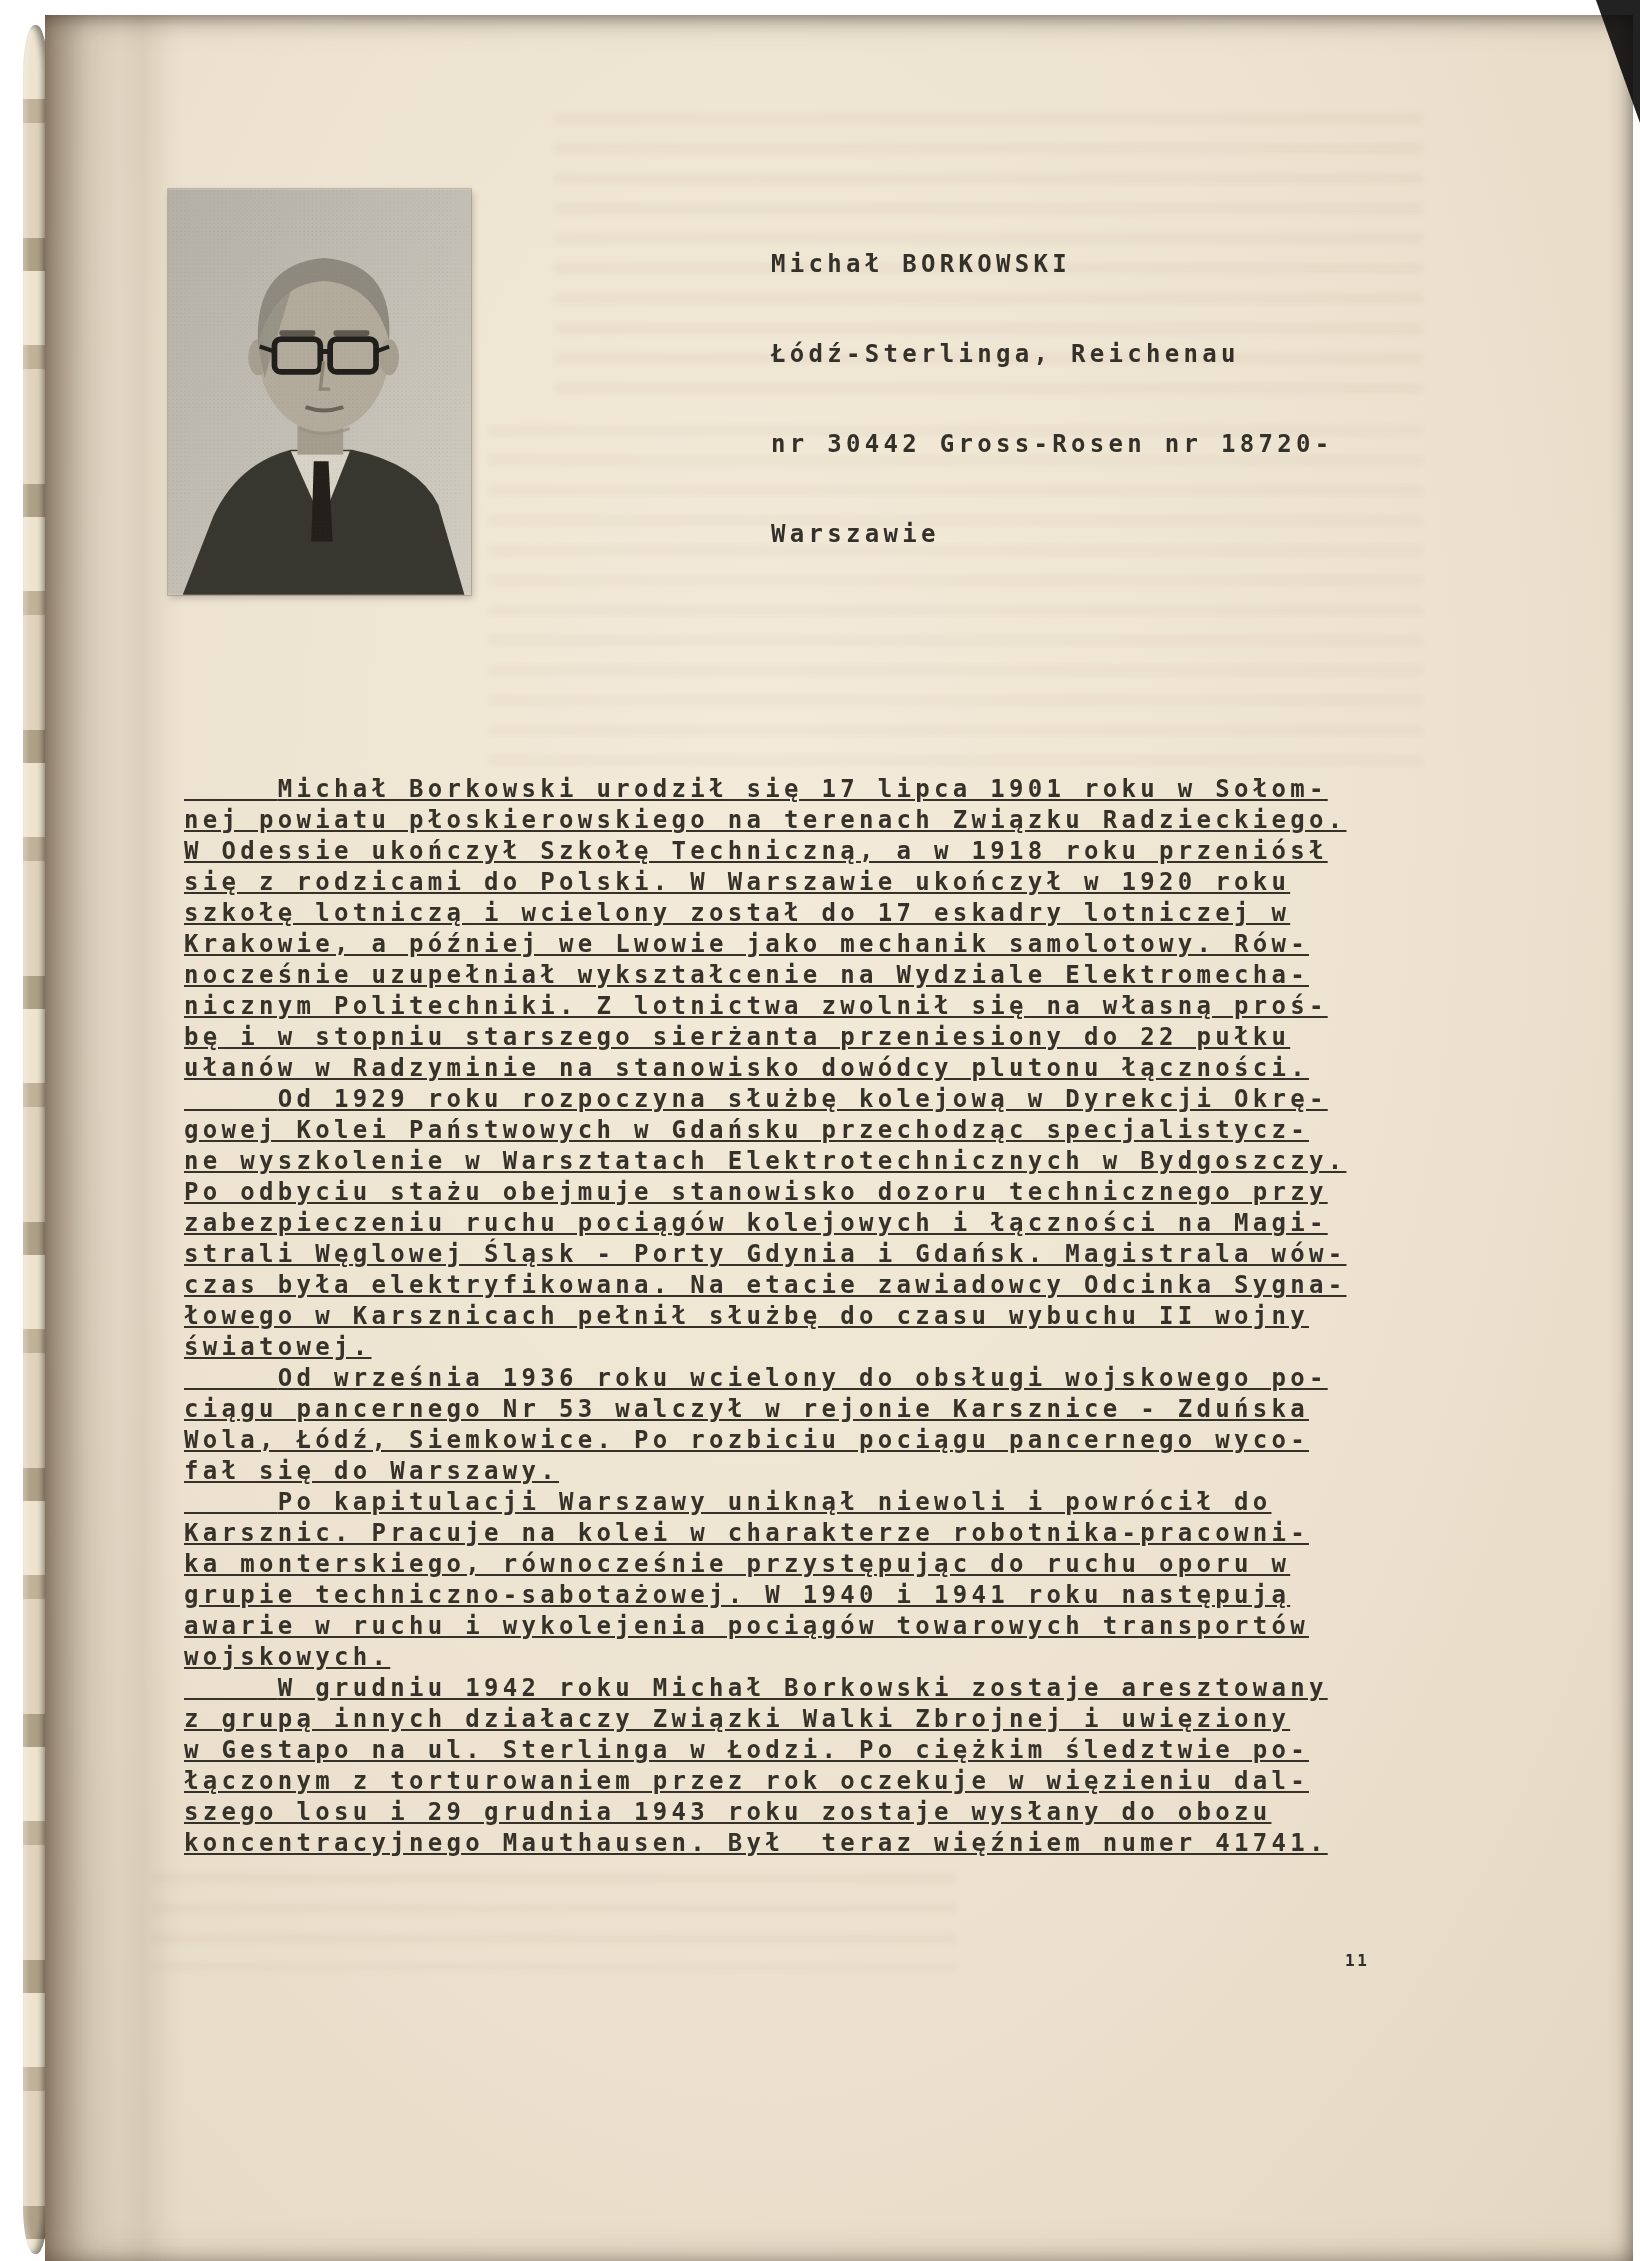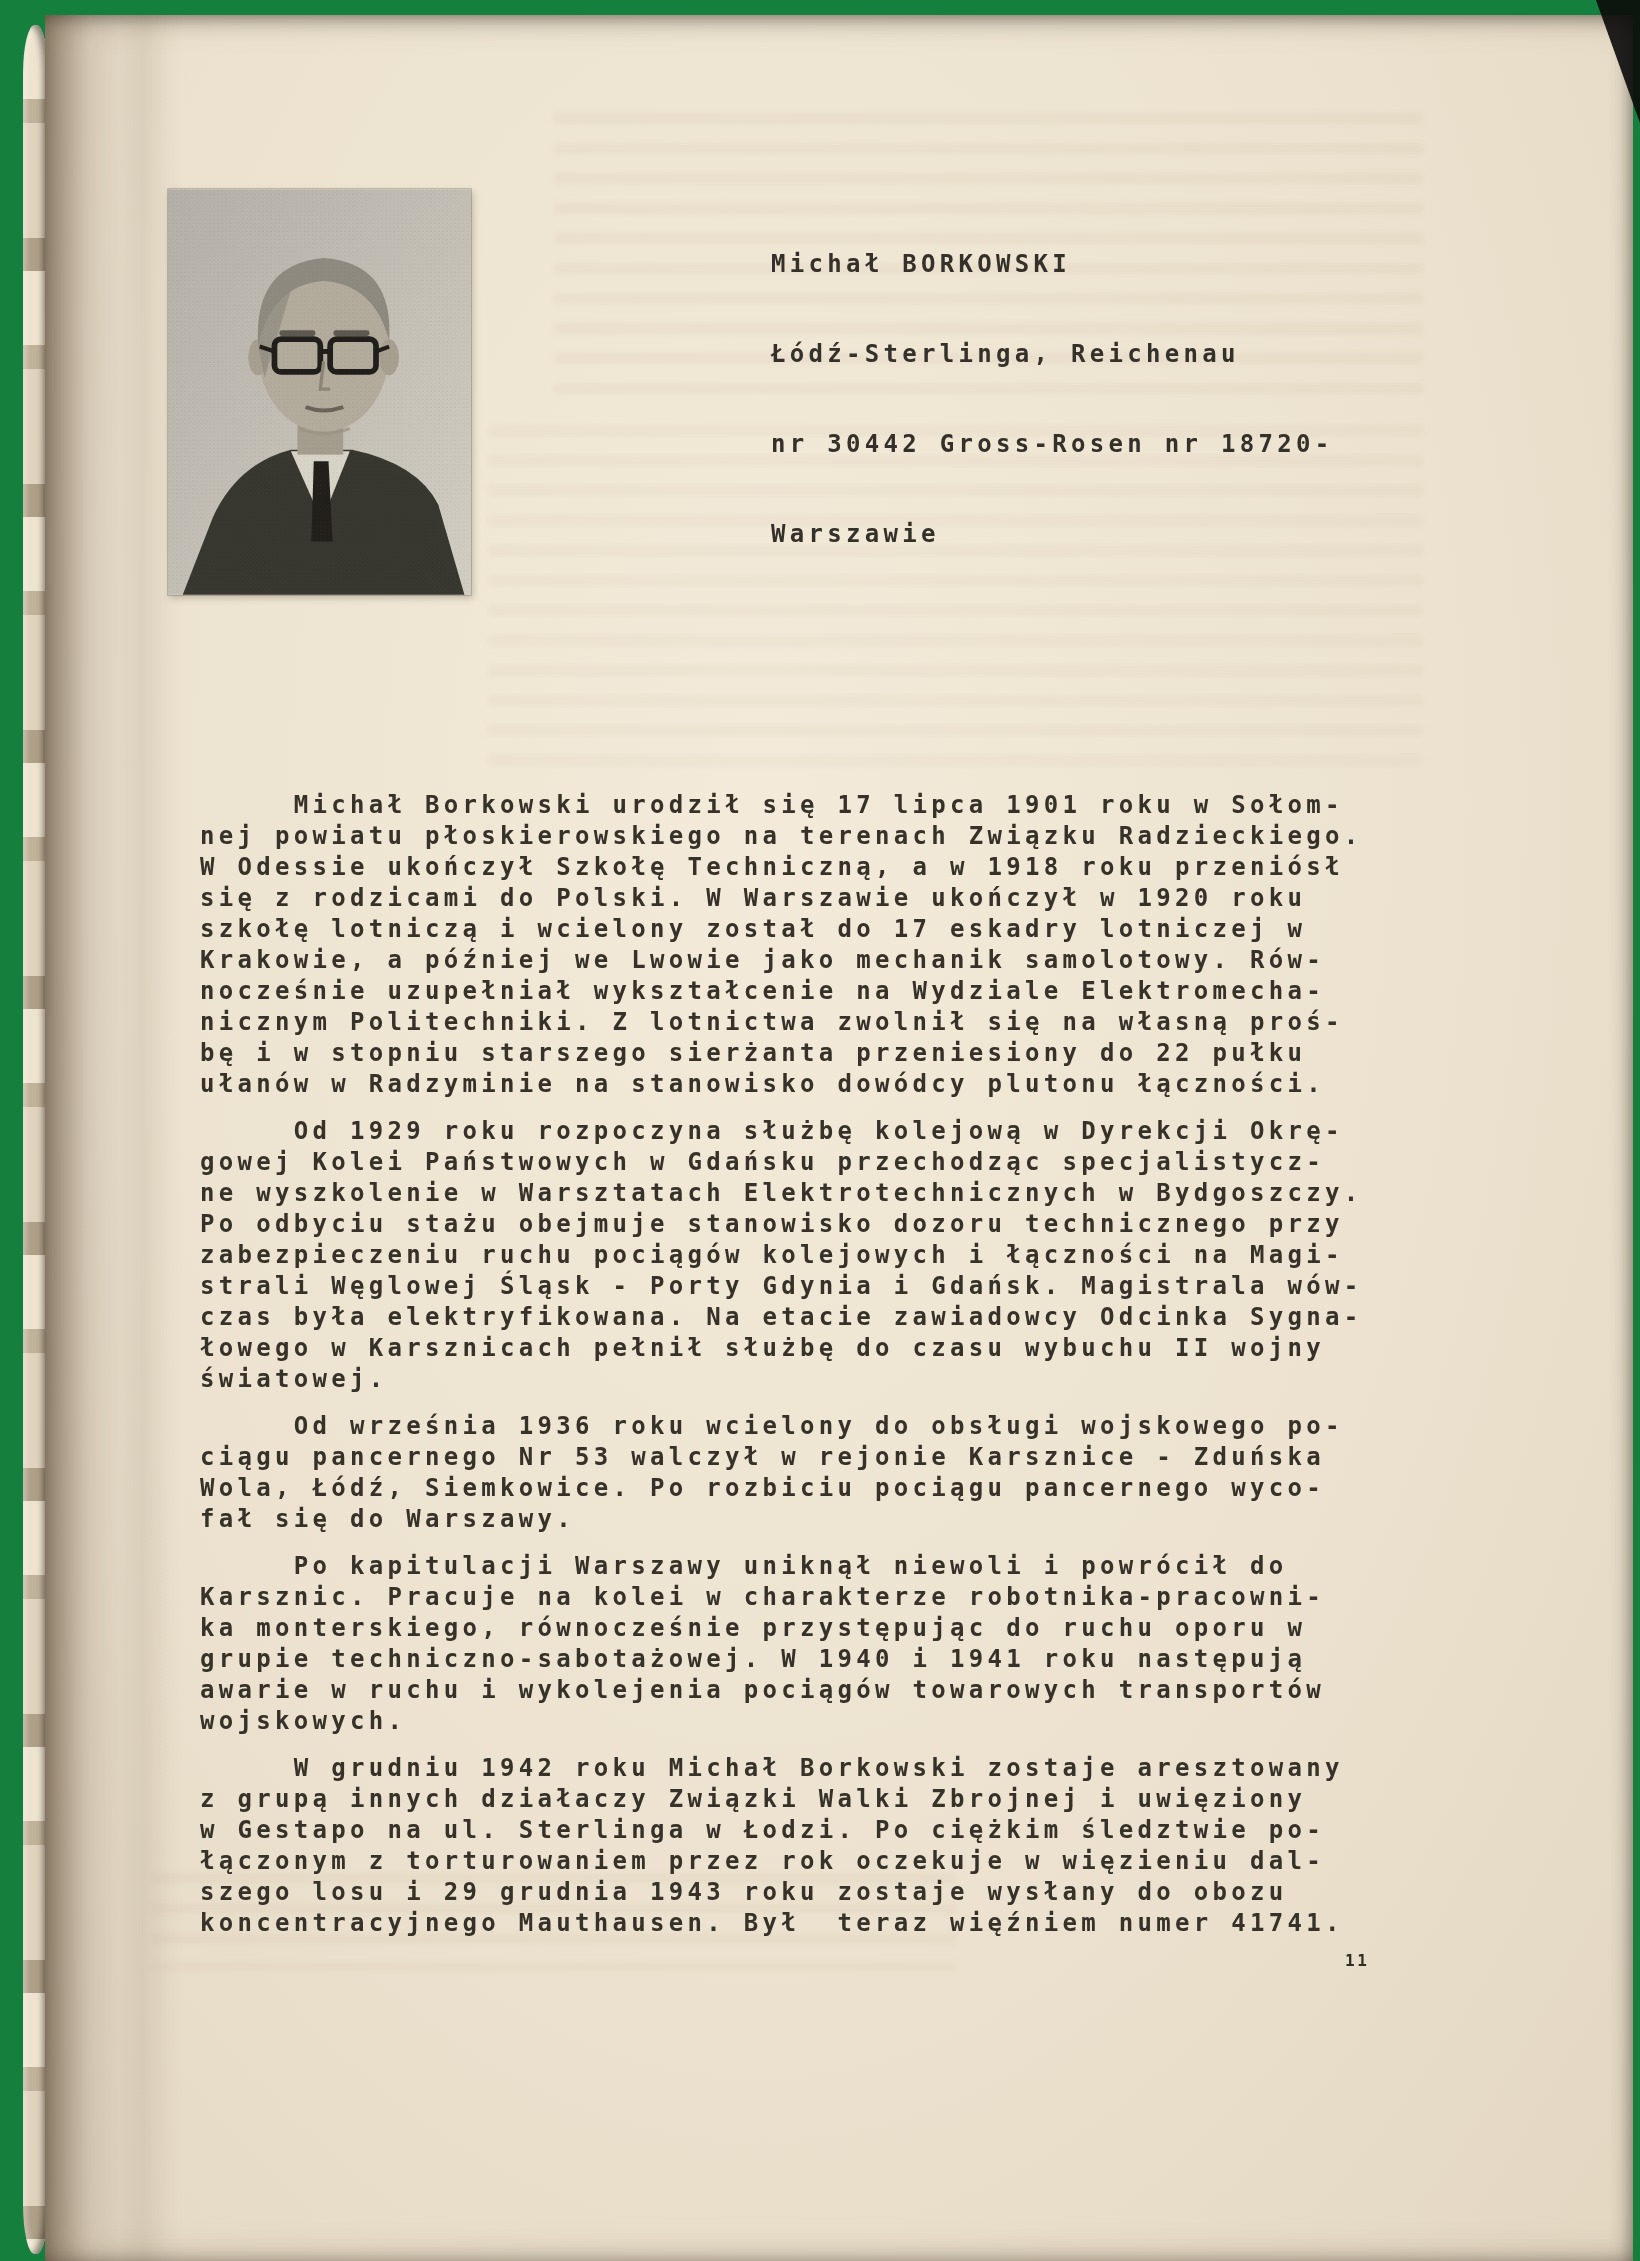--- a/index.html
+++ b/index.html
@@ -4,21 +4,21 @@
 <style>
   html, body {
     margin: 0;
     padding: 0;
     background: #050505;
   }
   .scan {
     position: relative;
     width: 1640px;
     height: 2261px;
-    background: #15803d;
+    background: #ffffff;
     overflow: hidden;
     font-family: "DejaVu Sans Mono", monospace;
   }
   
   .page-edge {
     position: absolute;
     left: 23px;
     top: 24.6px;
     bottom: 6.6px;
     width: 24.6px;
@@ -92,22 +92,23 @@
     left: 139px;
     top: 759px;
     width: 1230px;
     color: #363229;
     font-size: 24px;
     font-weight: 700;
     letter-spacing: 4.3px;
     line-height: 31px;
   }
   .body-text p {
-    margin: 16px;
+    margin: 0;
     white-space: pre-wrap;
+    text-decoration: underline;
   }
   .page-number {
     position: absolute;
     left: 1300px;
     top: 1936px;
     color: #2f2b25;
     font-size: 16px;
     font-weight: 700;
     letter-spacing: 2.5px;
   }

